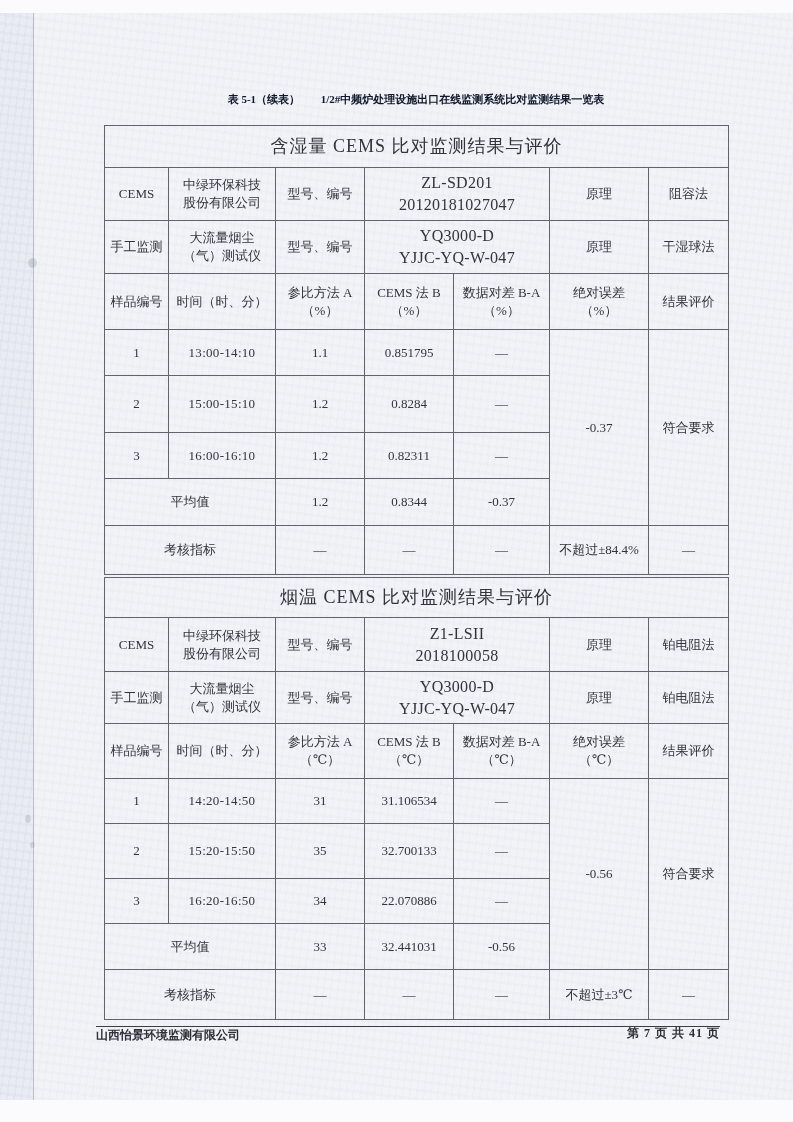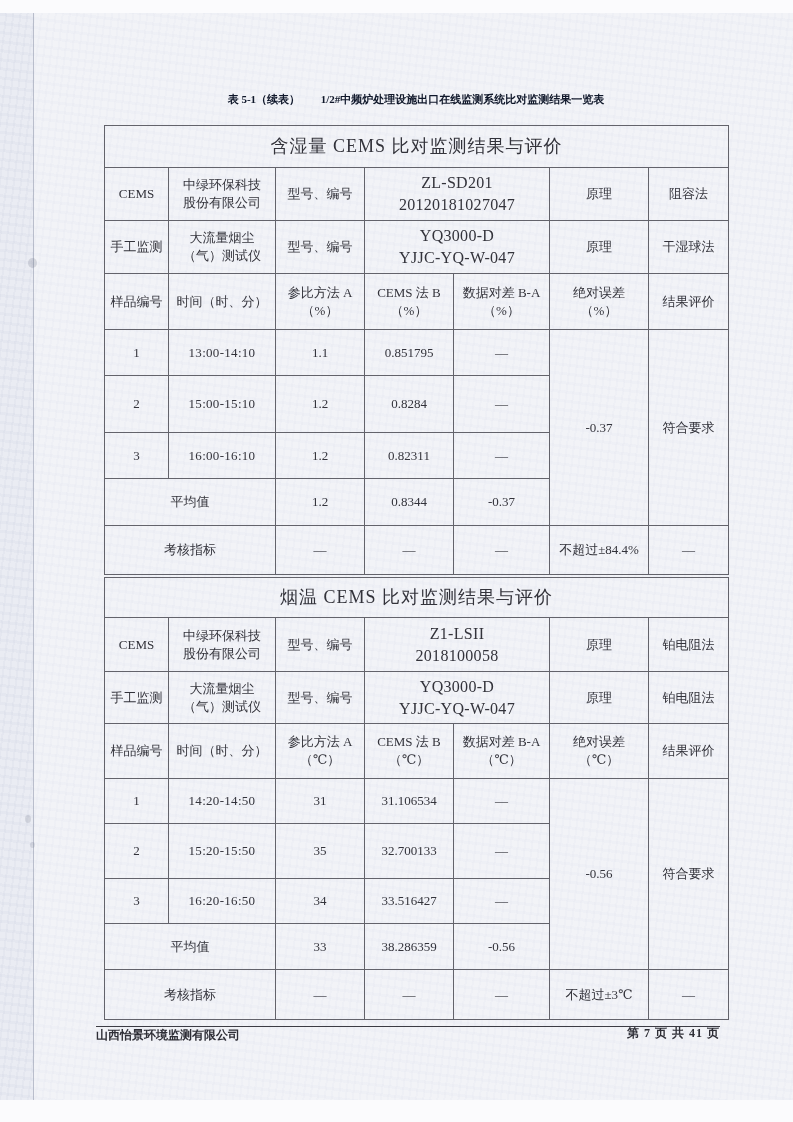--- a/index.html
+++ b/index.html
@@ -227,27 +227,27 @@
     <td>2</td>
     <td class="time">15:20-15:50</td>
     <td>35</td>
     <td>32.700133</td>
     <td>—</td>
   </tr>
   <tr style="height:45px">
     <td>3</td>
     <td class="time">16:20-16:50</td>
     <td>34</td>
-    <td>33.516427</td>
+    <td>22.070886</td>
     <td>—</td>
   </tr>
   <tr style="height:46px">
     <td colspan="2">平均值</td>
     <td>33</td>
-    <td>38.286359</td>
+    <td>32.441031</td>
     <td>-0.56</td>
   </tr>
   <tr style="height:50px">
     <td colspan="2">考核指标</td>
     <td>—</td>
     <td>—</td>
     <td>—</td>
     <td>不超过±3℃</td>
     <td>—</td>
   </tr>

